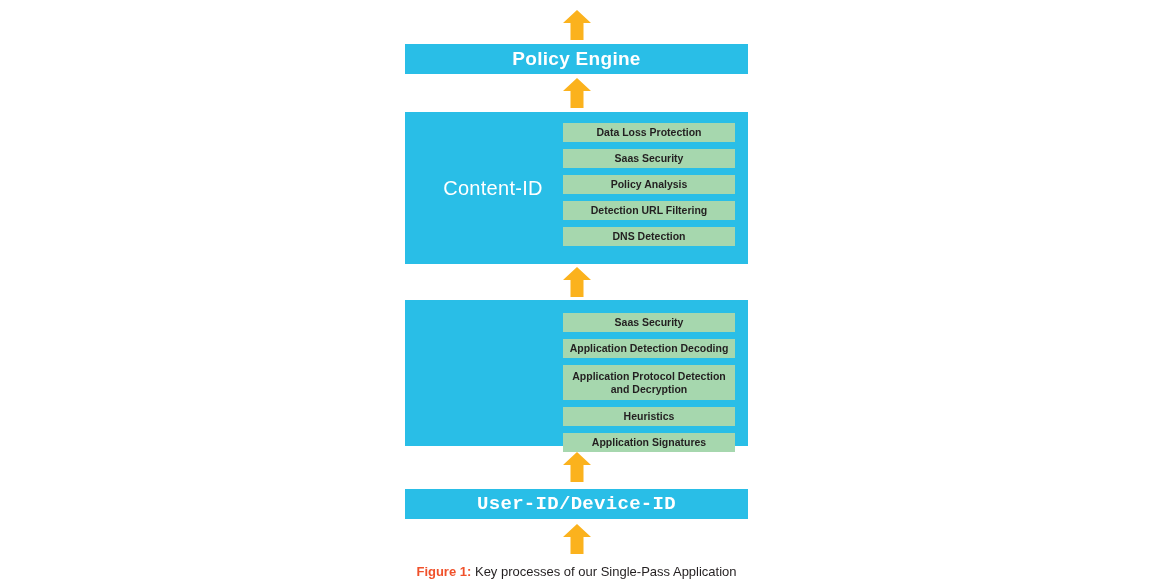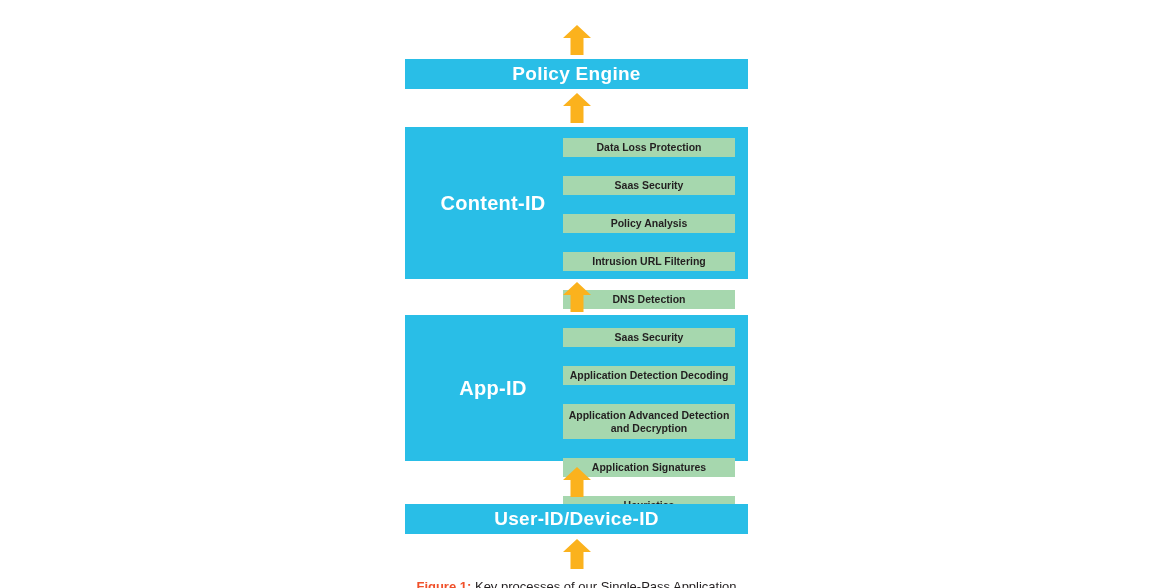--- a/index.html
+++ b/index.html
@@ -16,21 +16,21 @@
     position: relative;
     width: 1158px;
     height: 588px;
     background: var(--white);
     font-family: "Liberation Sans", sans-serif;
     overflow: hidden;
   }
   .col {
     position: absolute;
     left: 405px;
-    top: 17px;
+    top: 2px;
     width: 343px;
     height: 452px;
   }
   .arrow {
     position: absolute;
     left: 50%;
     transform: translateX(-50%);
     width: 28px;
     height: 30px;
     line-height: 0;
@@ -47,21 +47,21 @@
     position: absolute;
     left: 0;
     width: 343px;
     height: 30px;
     background: var(--cyan);
     display: flex;
     align-items: center;
     justify-content: center;
   }
   .bar-policy { top: 42px; }
-  .bar-user { top: 487px; }
+  .bar-user { top: 487px; font-family: Liberation Mono, monospace; }
   .bar span {
     color: var(--white);
     font-size: 19px;
     font-weight: bold;
     letter-spacing: 0.3px;
     white-space: nowrap;
   }
 
   .big-box {
     position: absolute;
@@ -76,31 +76,31 @@
     position: absolute;
     left: 13px;
     top: 0;
     bottom: 0;
     width: 150px;
     display: flex;
     align-items: center;
     justify-content: center;
     color: var(--white);
     font-size: 20px;
-    font-weight: bold;
+    font-weight: normal;
     letter-spacing: 0.3px;
     white-space: nowrap;
   }
   .sub-stack {
     position: absolute;
     left: 158px;
     right: 13px;
     display: flex;
     flex-direction: column;
-    gap: 19px;
+    gap: 7px;
   }
   .box-content .sub-stack { top: 11px; }
   .box-app .sub-stack     { top: 13px; }
   .sub-item {
     height: 19px;
     background: var(--green);
     display: flex;
     align-items: center;
     justify-content: center;
     color: var(--dark-text);
@@ -149,39 +149,38 @@
           <polygon points="14,0 28,13 20.5,13 20.5,30 7.5,30 7.5,13 0,13"></polygon>
         </svg>
     </div>
 
     <div class="big-box box-content">
       <div class="box-label">Content-ID</div>
       <div class="sub-stack">
         <div class="sub-item">Data Loss Protection</div>
         <div class="sub-item">Saas Security</div>
         <div class="sub-item">Policy Analysis</div>
-        <div class="sub-item">Intrusion URL Filtering</div>
+        <div class="sub-item">Detection URL Filtering</div>
         <div class="sub-item">DNS Detection</div>
       </div>
     </div>
 
     <div class="arrow a3">
       <svg width="28" height="30" viewBox="0 0 28 30">
           <polygon points="14,0 28,13 20.5,13 20.5,30 7.5,30 7.5,13 0,13"></polygon>
         </svg>
     </div>
 
     <div class="big-box box-app">
-      <div class="box-label">App-ID</div>
       <div class="sub-stack">
         <div class="sub-item">Saas Security</div>
         <div class="sub-item">Application Detection Decoding</div>
-        <div class="sub-item tall">Application Advanced Detection and Decryption</div>
+        <div class="sub-item tall">Application Protocol Detection and Decryption</div>
+        <div class="sub-item">Heuristics</div>
         <div class="sub-item">Application Signatures</div>
-        <div class="sub-item">Heuristics</div>
       </div>
     </div>
 
     <div class="arrow a4">
       <svg width="28" height="30" viewBox="0 0 28 30">
           <polygon points="14,0 28,13 20.5,13 20.5,30 7.5,30 7.5,13 0,13"></polygon>
         </svg>
     </div>
 
     <div class="bar bar-user">

